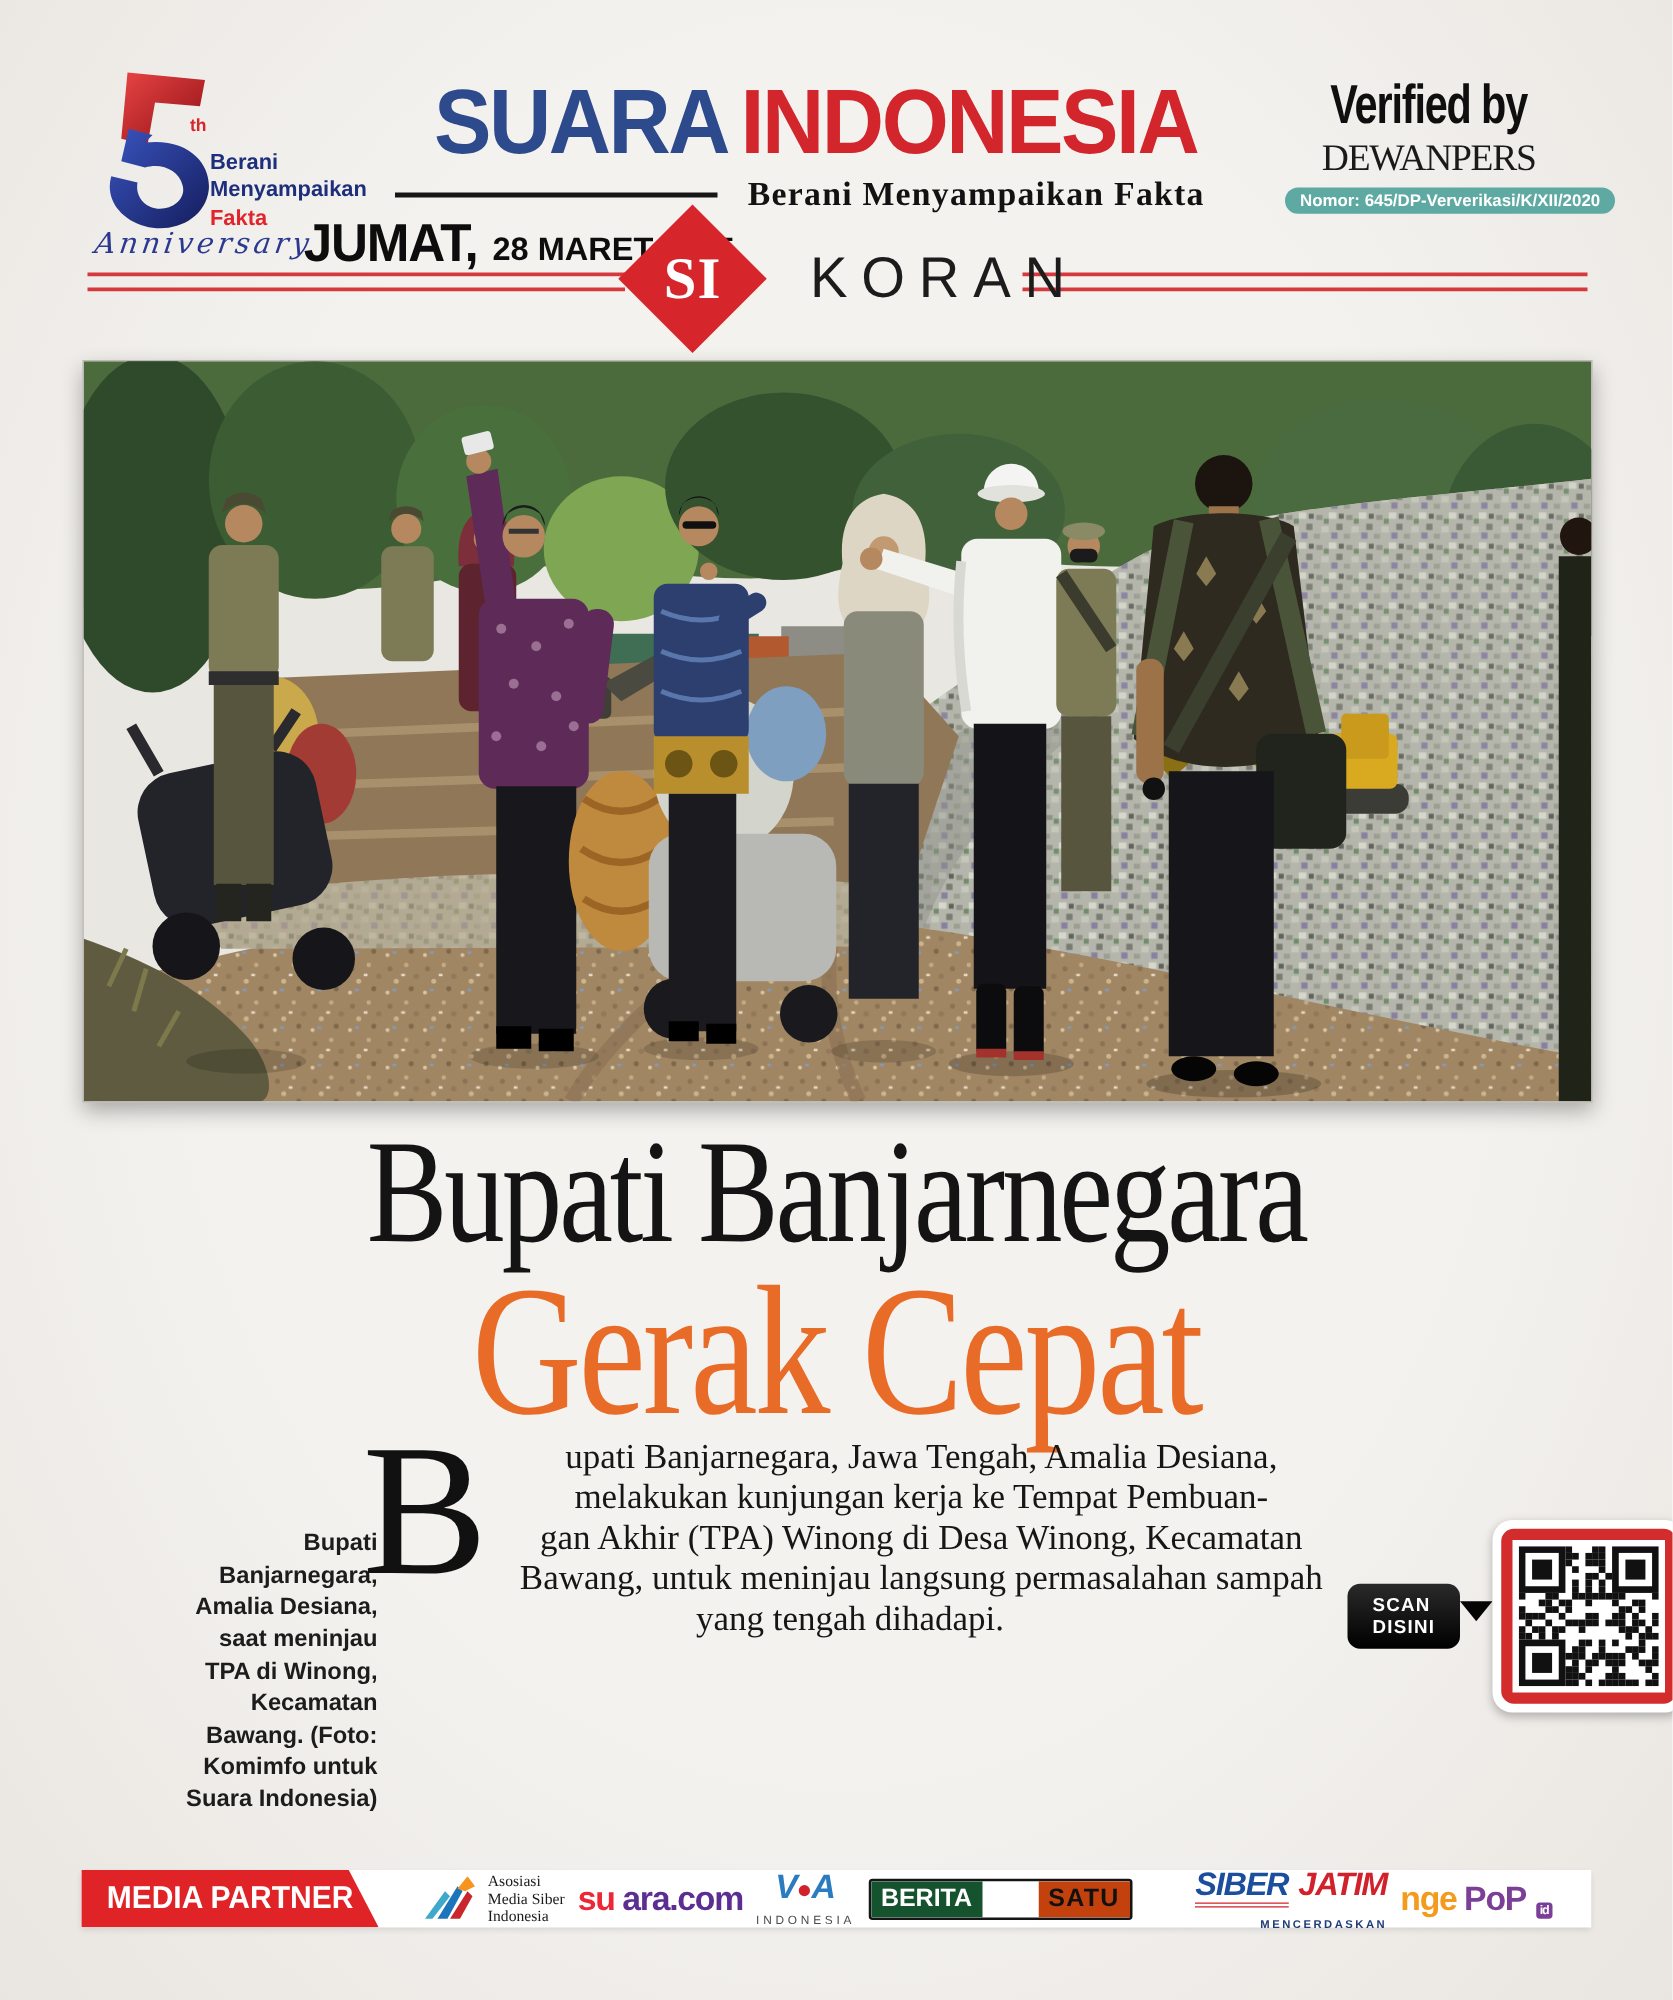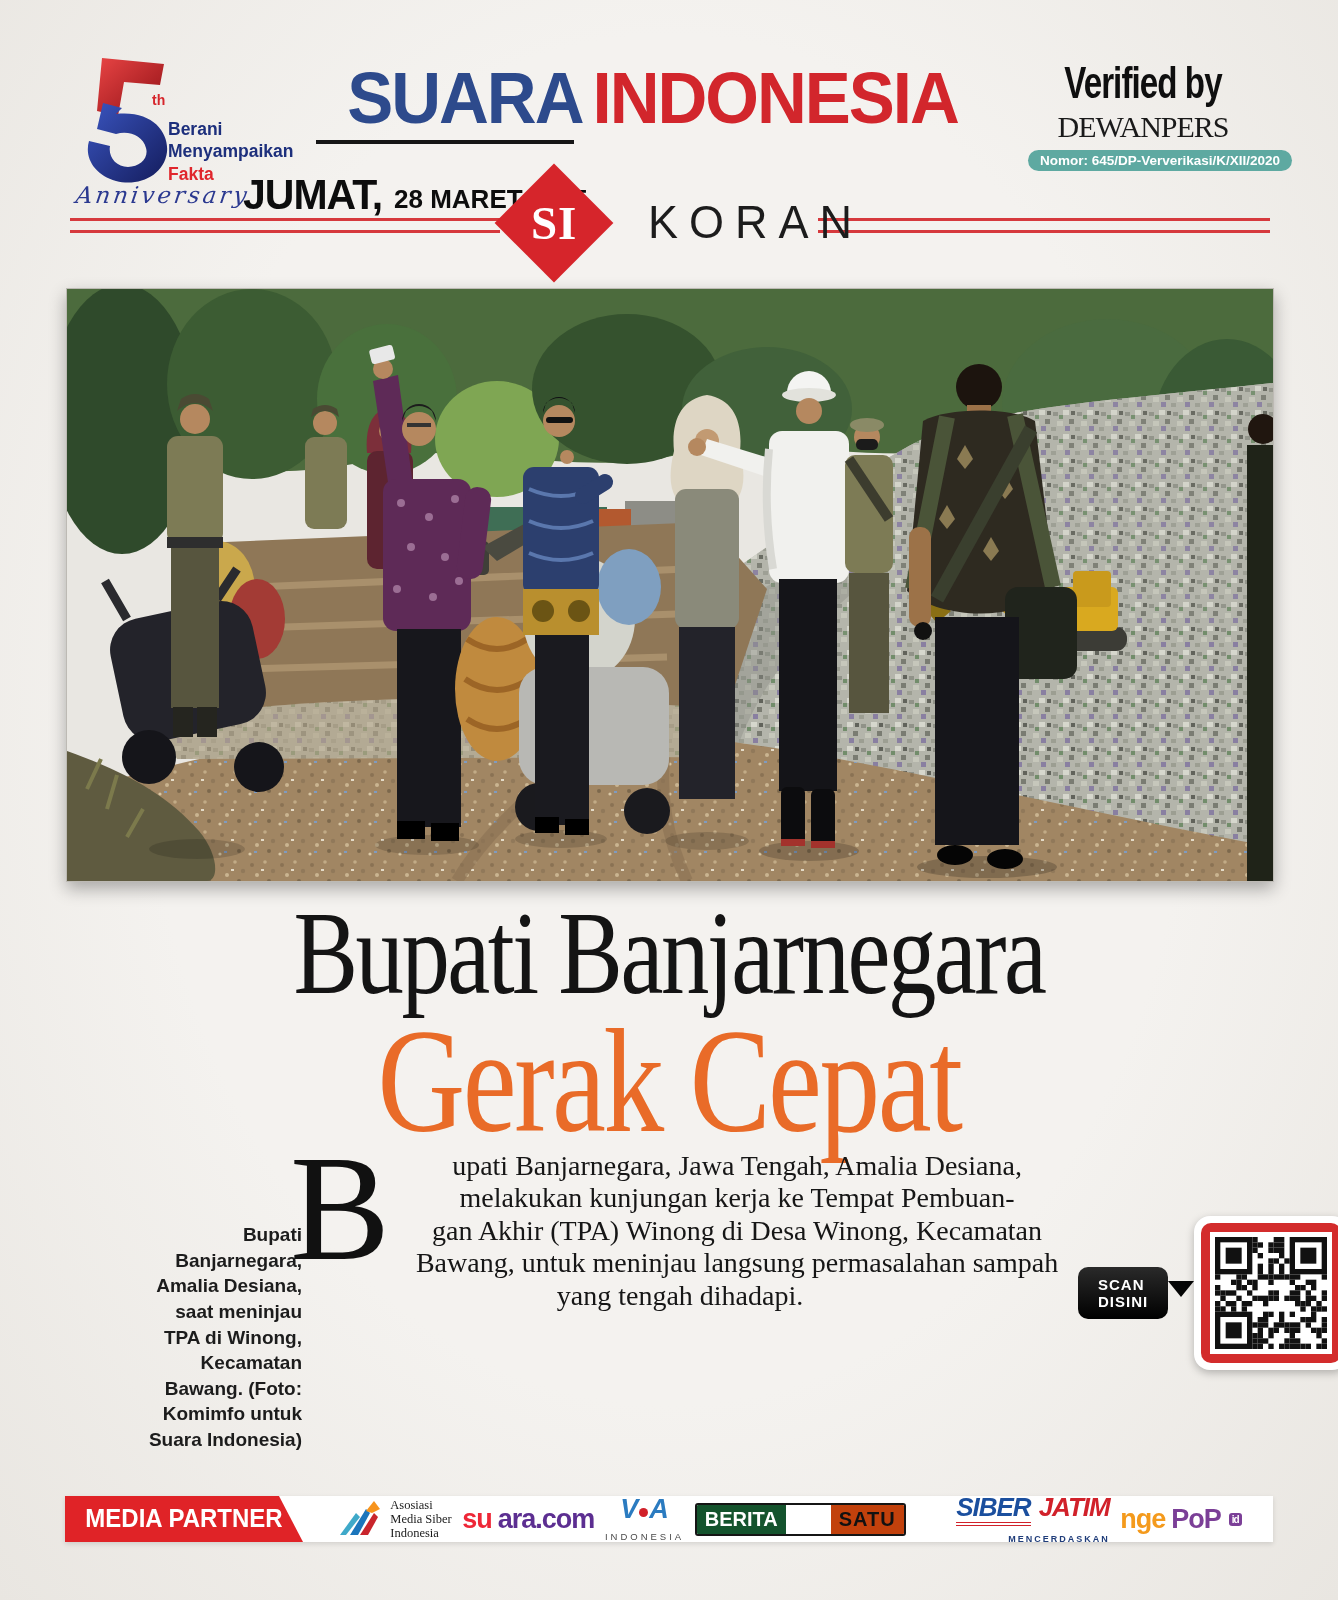--- a/index.html
+++ b/index.html
@@ -98,21 +98,21 @@
   .voa .dot{width:9px;height:9px;border-radius:50%;background:#d1212a;margin:6px 1px 0 1px;}
   .voa .sub{font-size:9.5px;color:#4a4a4a;letter-spacing:3px;margin-top:3px;font-style:normal;}
   .berita{display:flex;align-items:stretch;font-weight:bold;font-size:20px;border-radius:3px;overflow:hidden;border:2.5px solid #151515;}
   .berita .b1{background:#14532d;color:#fff;padding:3px 8px;}
   .berita .b2{background:#c2410c;color:#111;padding:3px 8px;letter-spacing:1px;margin-left:39px;}
   .siber{display:flex;flex-direction:column;align-items:flex-end;line-height:1;}
   .siber .row{display:flex;gap:8px;font-size:26px;font-weight:bold;font-style:italic;letter-spacing:-1px;margin-left:40px;}
   .siber .j1{color:#1b4f9e;border-bottom:4px double #d1212a;padding-bottom:2px;}
   .siber .j2{color:#d1212a;}
   .siber .sub{font-size:9px;font-weight:bold;color:#203d7a;letter-spacing:2px;margin-top:3px;}
-  .ngepop{display:flex;align-items:center;font-weight:bold;font-size:27px;letter-spacing:-1px;}
+  .ngepop{display:flex;align-items:flex-end;font-weight:bold;font-size:27px;letter-spacing:-1px;}
   .ngepop .n1{color:#f49a1c;} .ngepop .n2{color:#7b3f97;}
   .ngepop .n3{font-size:10px;background:#7b3f97;color:#fff;border-radius:3px;padding:1px 3px;margin-left:2px;}
 </style>
 </head>
 <body>
 
 <div class="page">
 
   <div class="anniv">
     <svg class="glyph" width="100" height="132" viewBox="0 0 100 132">
@@ -136,20 +136,21 @@
       <div class="fakta">Fakta</div>
     </div>
     <div class="script">Anniversary</div>
   </div>
 
   <div class="masthead">
     <span class="w1">SUARA</span><span class="w2">INDONESIA</span>
   </div>
   <div class="tagrow">
     <div class="rule"></div>
+    <div class="tag">Berani Menyampaikan Fakta</div>
   </div>
 
   <div class="verified">
     <div class="v1">Verified by</div>
     <div class="v2">DEWANPERS</div>
     <div class="pill">Nomor: 645/DP-Ververikasi/K/XII/2020</div>
   </div>
 
   <div class="dateline">
     <span class="day">JUMAT,</span>

